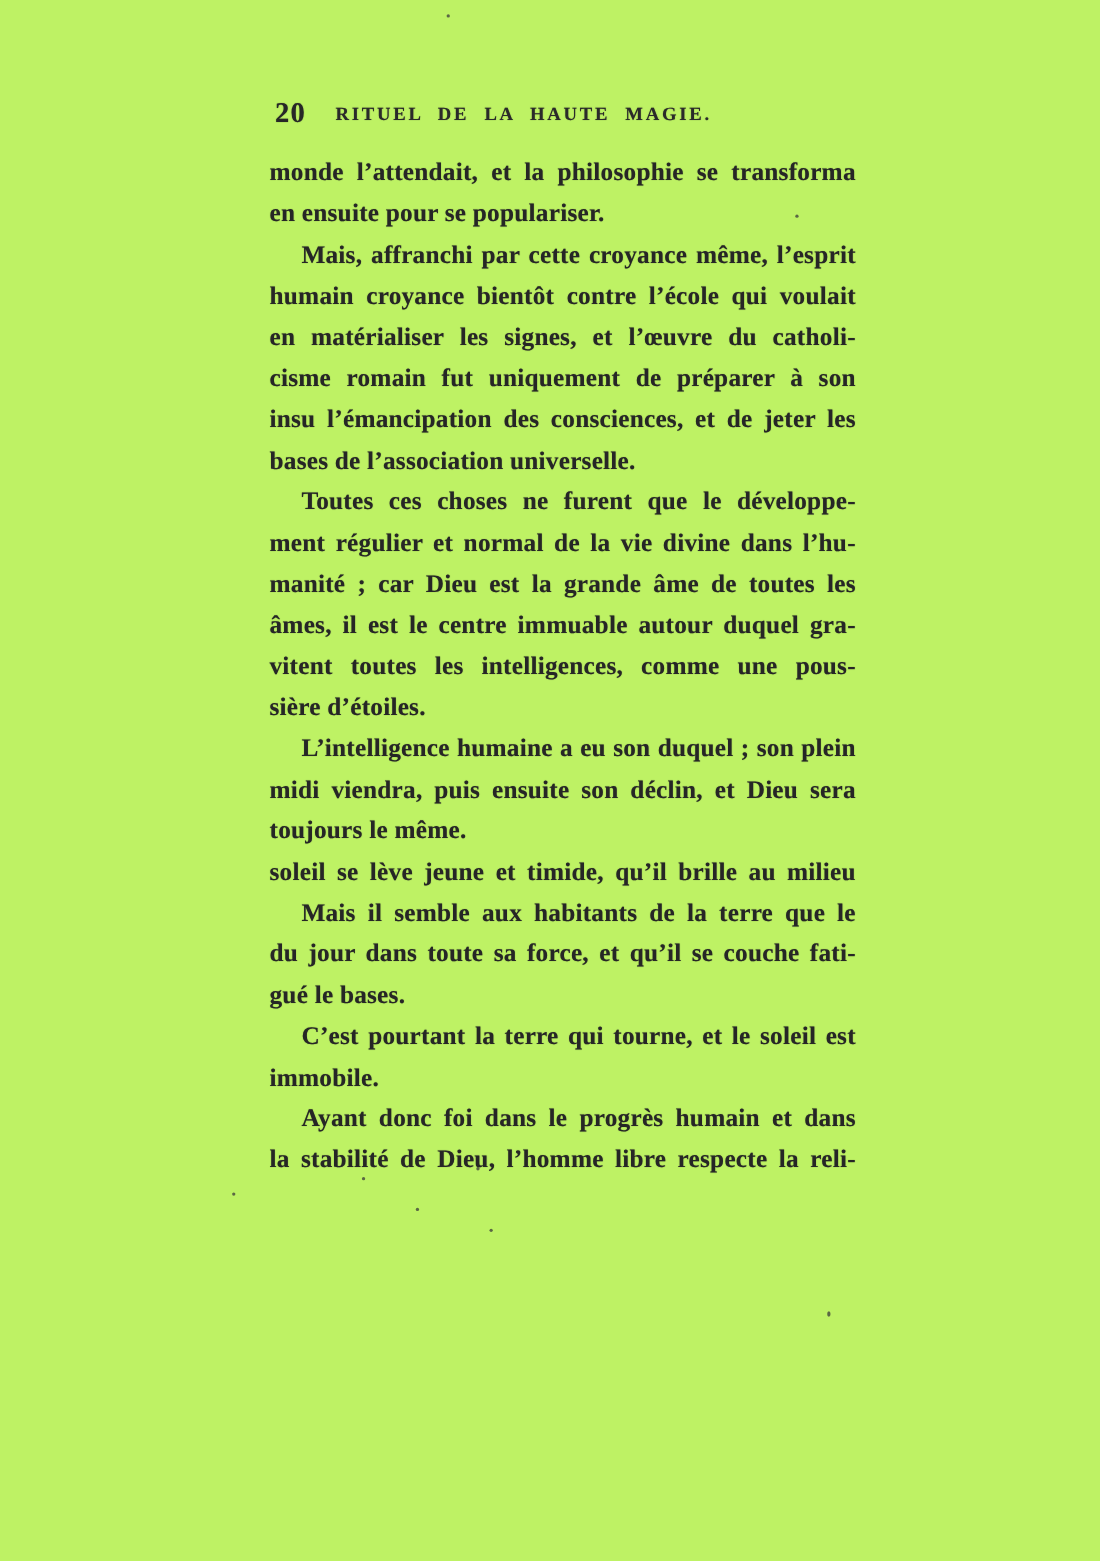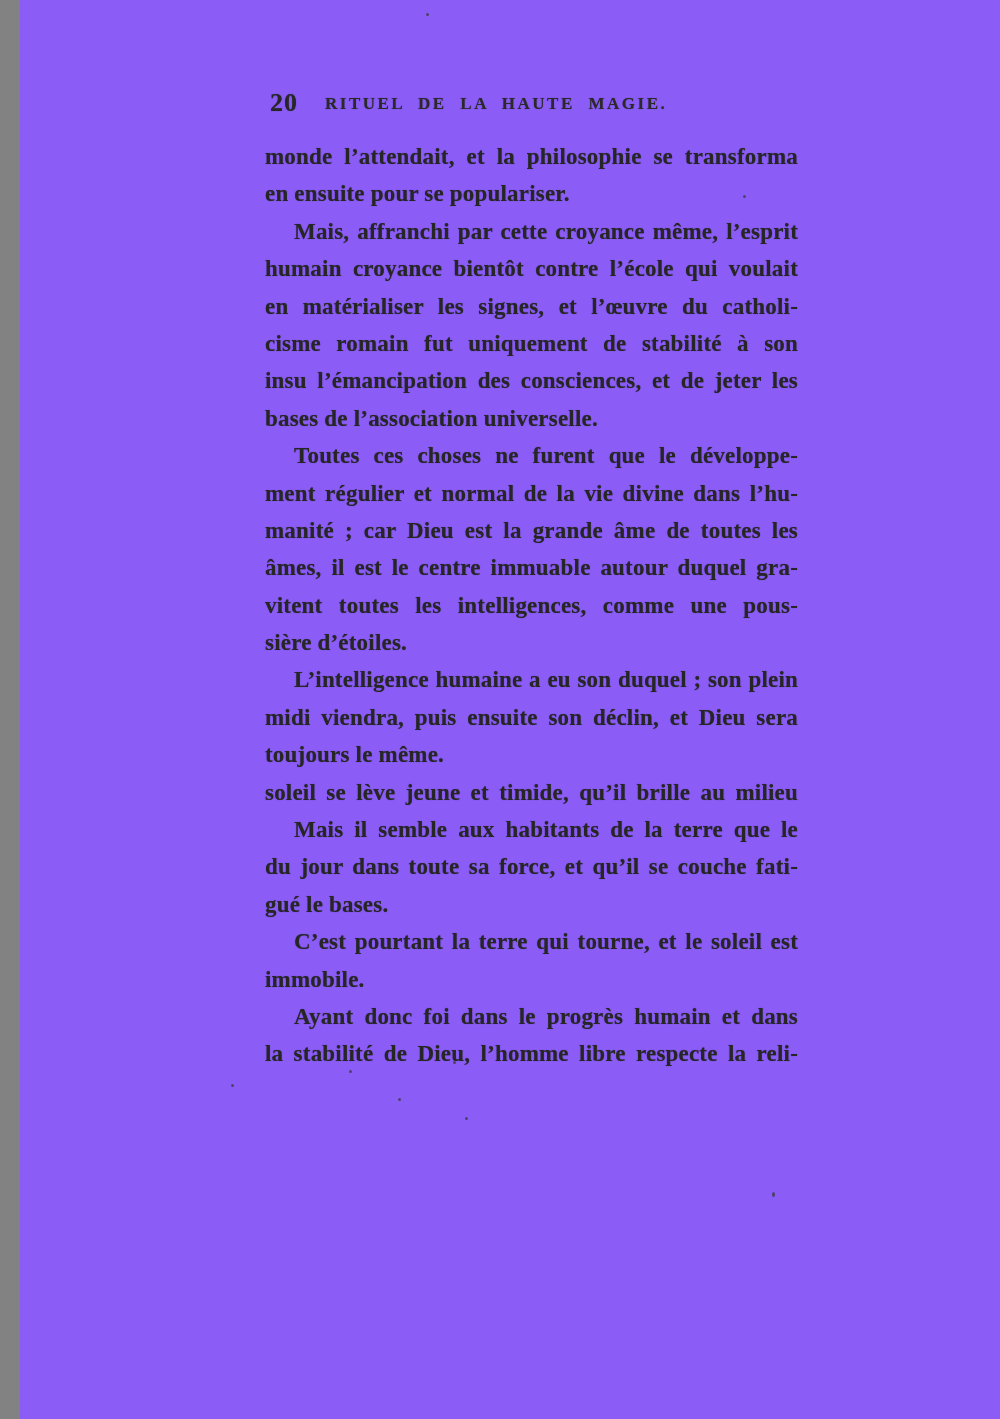--- a/index.html
+++ b/index.html
@@ -10,22 +10,21 @@
     width: 1000px;
     height: 1419px;
     background: #828282;
     overflow: hidden;
     position: relative;
     font-family: "Liberation Serif", "DejaVu Serif", serif;
   }
   .scan-page {
     position: absolute;
     inset: 0;
-    background: #8b5cf6;
-    margin-left: 20px;
+    background: #bef264;
   }
   .page-header {
     position: absolute;
     left: 245px;
     top: 88px;
     width: 533px;
     height: 34px;
     color: #272727;
   }
   .page-number {
@@ -91,21 +90,21 @@
     <span class="page-number">20</span>
     <span class="running-title">RITUEL DE LA HAUTE MAGIE.</span>
   </div>
 
   <div class="text-block">
     <div class="line">monde l’attendait, et la philosophie se transforma</div>
     <div class="line end">en ensuite pour se populariser.</div>
     <div class="line indent">Mais, affranchi par cette croyance même, l’esprit</div>
     <div class="line">humain croyance bientôt contre l’école qui voulait</div>
     <div class="line">en matérialiser les signes, et l’œuvre du catholi-</div>
-    <div class="line">cisme romain fut uniquement de stabilité à son</div>
+    <div class="line">cisme romain fut uniquement de préparer à son</div>
     <div class="line">insu l’émancipation des consciences, et de jeter les</div>
     <div class="line end">bases de l’association universelle.</div>
     <div class="line indent">Toutes ces choses ne furent que le développe-</div>
     <div class="line">ment régulier et normal de la vie divine dans l’hu-</div>
     <div class="line">manité ; car Dieu est la grande âme de toutes les</div>
     <div class="line">âmes, il est le centre immuable autour duquel gra-</div>
     <div class="line">vitent toutes les intelligences, comme une pous-</div>
     <div class="line end">sière d’étoiles.</div>
     <div class="line indent">L’intelligence humaine a eu son duquel ; son plein</div>
     <div class="line">midi viendra, puis ensuite son déclin, et Dieu sera</div>

